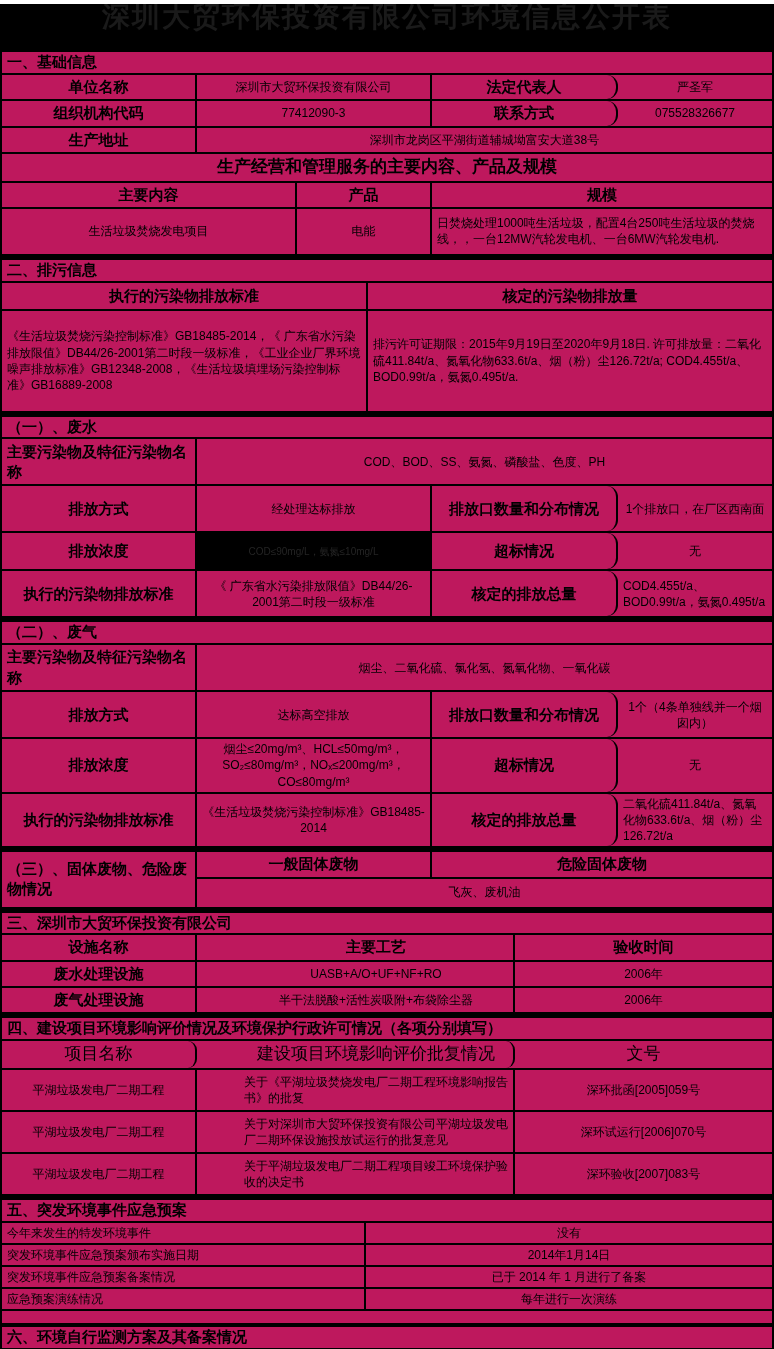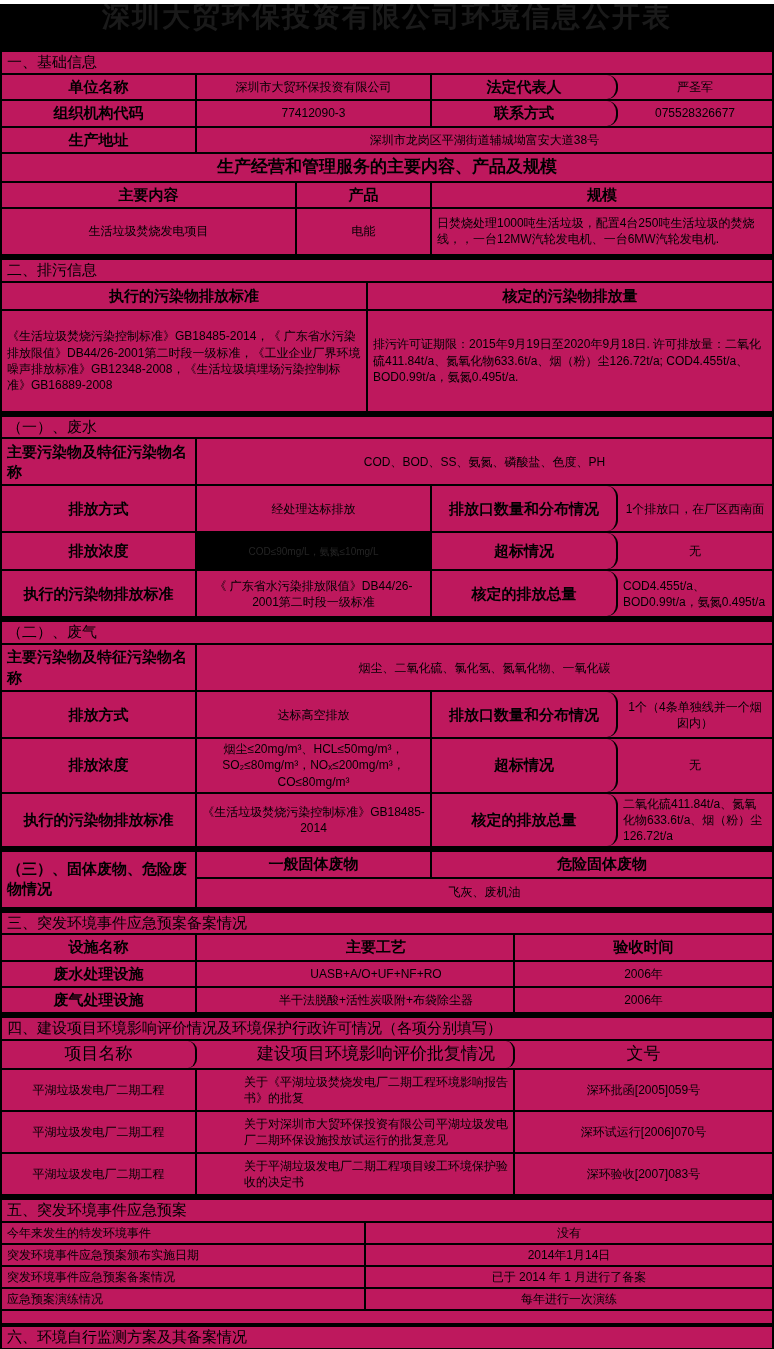--- a/index.html
+++ b/index.html
@@ -9,21 +9,21 @@
     box-sizing:border-box; border-left:2px solid #000; border-right:2px solid #000;
     border-bottom:3px solid #000; display:flex; flex-direction:column; overflow:hidden;justify-content:flex-end;
   }
   .titlebar {
     background:#000; color:#1a1a1a; min-height:62px; display:flex;
     align-items:center; justify-content:center; font-size:28px; font-weight:bold;
     letter-spacing:2px; flex:none;
   }
   .sec {
     border-top:4px solid #000; border-bottom:2px solid #000;
-    font-weight:normal; font-size:15px; padding:1px 5px; line-height:1.25; flex:none;
+    font-weight:bold; font-size:15px; padding:1px 5px; line-height:1.25; flex:none;
   }
   .r { display:flex; border-bottom:2px solid #000; flex:none; align-items:stretch; }
   .c {
     box-sizing:border-box; border-right:2px solid #000; display:flex;
     align-items:center; justify-content:center; text-align:center;
     padding:2px 5px; font-size:12px; line-height:1.35;
   }
   .c:last-child { border-right:none; }
   .lbl { font-weight:bold; font-size:15px; }
   .left { justify-content:flex-start; text-align:left; }
@@ -151,21 +151,21 @@
       <div class="r mh24">
         <div class="c colhdr w-v1">一般固体废物</div>
         <div class="c colhdr grow">危险固体废物</div>
       </div>
       <div class="r mh28">
         <div class="c grow">飞灰、废机油</div>
       </div>
     </div>
   </div>
 
-  <div class="sec">三、突发环境事件应急预案备案情况</div>
+  <div class="sec">三、深圳市大贸环保投资有限公司</div>
   <div class="r mh21">
     <div class="c colhdr w-l">设施名称</div>
     <div class="c colhdr w-mid">主要工艺</div>
     <div class="c colhdr grow">验收时间</div>
   </div>
   <div class="r mh16">
     <div class="c lbl w-l">废水处理设施</div>
     <div class="c w-mid">UASB+A/O+UF+NF+RO</div>
     <div class="c grow">2006年</div>
   </div>

